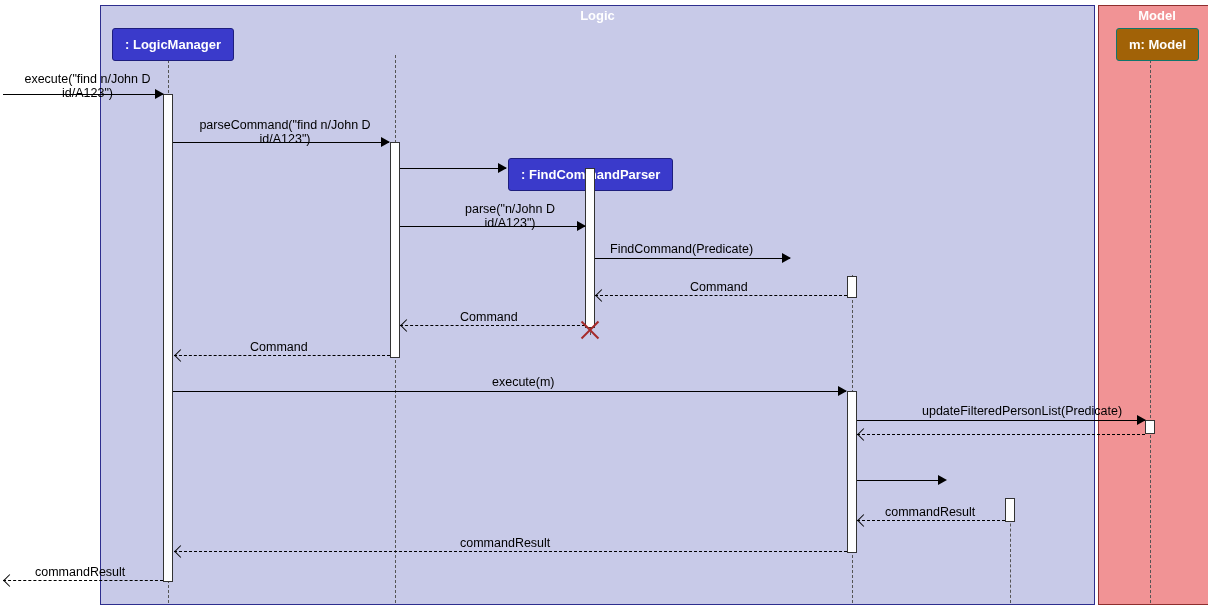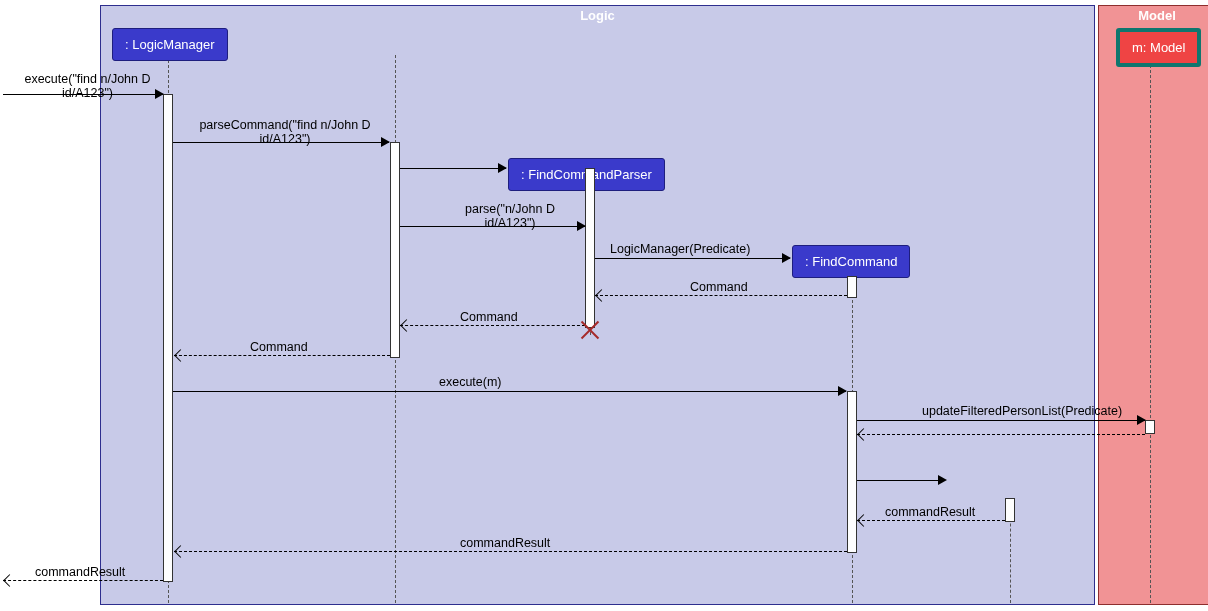--- a/index.html
+++ b/index.html
@@ -43,28 +43,29 @@
     font-size: 13px;
   }
   .participant {
     position: absolute;
     padding: 8px 12px;
     color: #fff;
     text-align: center;
     border-radius: 3px;
     font-size: 13px;
     white-space: nowrap;
+    font-weight: bold;
   }
   .p-blue {
     background: #3A3ACB;
     border: 1px solid #1E1E7E;
   }
   .p-red {
-    background: #ef4444;
-    border: 4px solid #0f766e;
+    background: #a16207;
+    border: 1px solid #0f766e;
   }
   .lifeline {
     position: absolute;
     width: 0;
     border-left: 1px dashed #555;
   }
   .activation {
     position: absolute;
     width: 10px;
     background: #FEFEFE;
@@ -136,21 +137,20 @@
 
   <div class="lifeline" style="left:168px; top:55px; height:548px"></div>
   <div class="lifeline" style="left:395px; top:55px; height:548px"></div>
   <div class="lifeline" style="left:590px; top:185px; height:150px"></div>
   <div class="lifeline" style="left:852px; top:275px; height:328px"></div>
   <div class="lifeline" style="left:1010px; top:498px; height:105px"></div>
   <div class="lifeline" style="left:1150px; top:60px; height:543px"></div>
 
   <div class="participant p-blue" style="left:112px; top:28px">: LogicManager</div>
   <div class="participant p-blue" style="left:508px; top:158px">: FindCommandParser</div>
-  <div class="participant p-blue" style="left:792px; top:245px">: FindCommand</div>
   <div class="participant p-red" style="left:1116px; top:28px">m: Model</div>
 
   <div class="activation" style="left:163px; top:94px; height:488px"></div>
   <div class="activation" style="left:390px; top:142px; height:216px"></div>
   <div class="activation" style="left:585px; top:168px; height:160px"></div>
   <div class="activation" style="left:847px; top:276px; height:22px"></div>
   <div class="activation" style="left:847px; top:391px; height:162px"></div>
   <div class="activation" style="left:1145px; top:420px; height:14px"></div>
   <div class="activation" style="left:1005px; top:498px; height:24px"></div>
 
@@ -167,39 +167,39 @@
   <div class="arrow-solid" style="left:400px; top:168px; width:106px"></div>
   <div class="arrowhead-right" style="left:498px; top:163px"></div>
 
   <div class="arrow-solid" style="left:400px; top:226px; width:185px"></div>
   <div class="arrowhead-right" style="left:577px; top:221px"></div>
   <div class="msg-label" style="left:440px; top:202px; width:140px; white-space:pre-line">parse("n/John D
 id/A123")</div>
 
   <div class="arrow-solid" style="left:595px; top:258px; width:195px"></div>
   <div class="arrowhead-right" style="left:782px; top:253px"></div>
-  <div class="msg-label" style="left:610px; top:242px">LogicManager(Predicate)</div>
+  <div class="msg-label" style="left:610px; top:242px">FindCommand(Predicate)</div>
 
   <div class="arrow-dashed" style="left:595px; top:295px; width:252px"></div>
   <div class="arrowthin-left" style="left:597px; top:291px"></div>
   <div class="msg-label" style="left:690px; top:280px">Command</div>
 
   <div class="arrow-dashed" style="left:400px; top:325px; width:185px"></div>
   <div class="arrowthin-left" style="left:402px; top:321px"></div>
   <div class="msg-label" style="left:460px; top:310px">Command</div>
 
   <div class="destroy-x" style="left:580px; top:320px"></div>
 
   <div class="arrow-dashed" style="left:174px; top:355px; width:216px"></div>
   <div class="arrowthin-left" style="left:176px; top:351px"></div>
   <div class="msg-label" style="left:250px; top:340px">Command</div>
 
   <div class="arrow-solid" style="left:173px; top:391px; width:673px"></div>
   <div class="arrowhead-right" style="left:838px; top:386px"></div>
-  <div class="msg-label" style="left:439px; top:375px">execute(m)</div>
+  <div class="msg-label" style="left:492px; top:375px">execute(m)</div>
 
   <div class="arrow-solid" style="left:857px; top:420px; width:288px"></div>
   <div class="arrowhead-right" style="left:1137px; top:415px"></div>
   <div class="msg-label" style="left:922px; top:404px">updateFilteredPersonList(Predicate)</div>
 
   <div class="arrow-dashed" style="left:857px; top:434px; width:288px"></div>
   <div class="arrowthin-left" style="left:859px; top:430px"></div>
 
   <div class="arrow-solid" style="left:857px; top:480px; width:88px"></div>
   <div class="arrowhead-right" style="left:938px; top:475px"></div>

